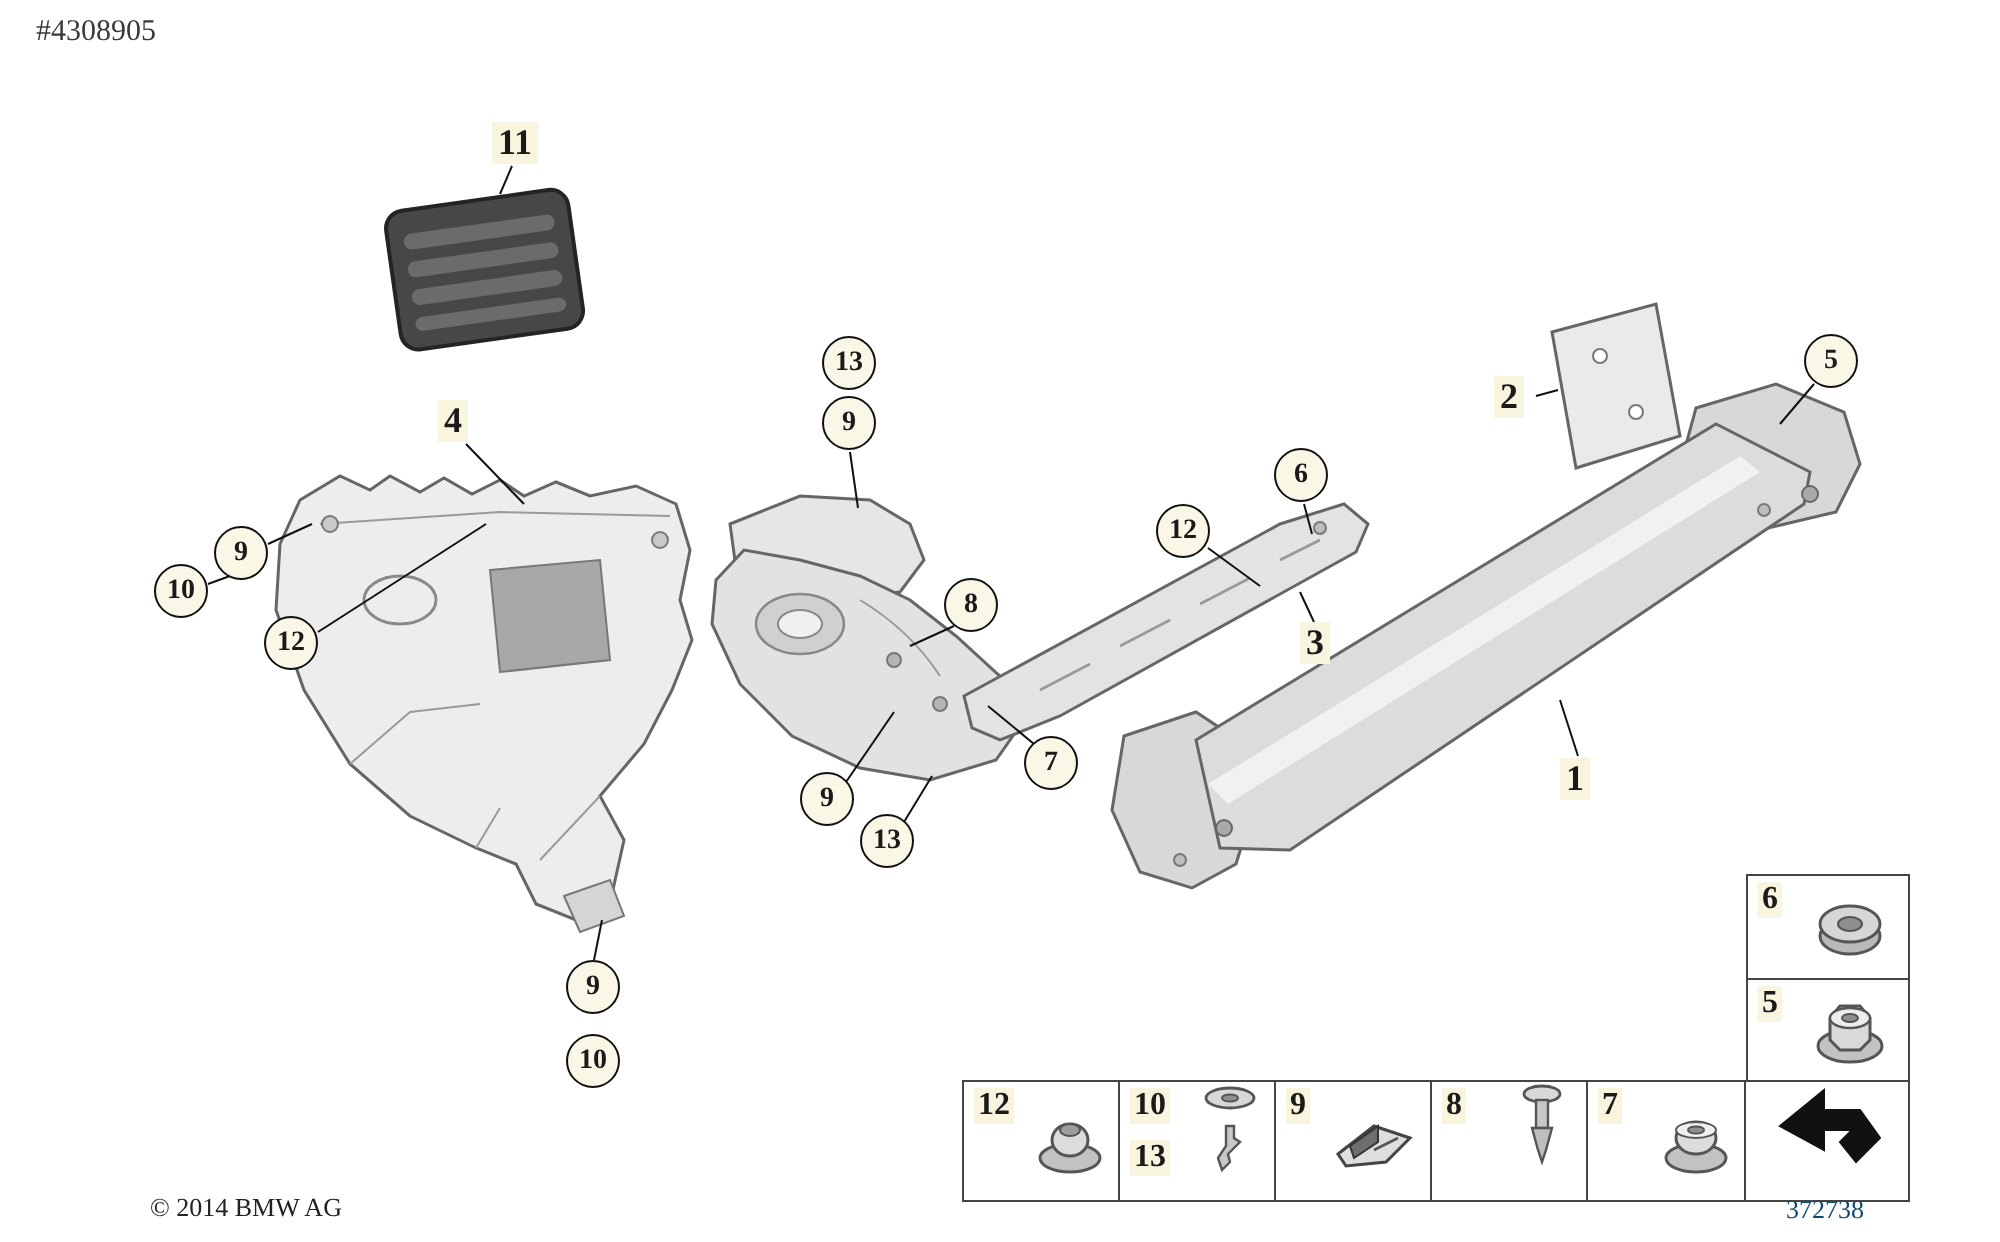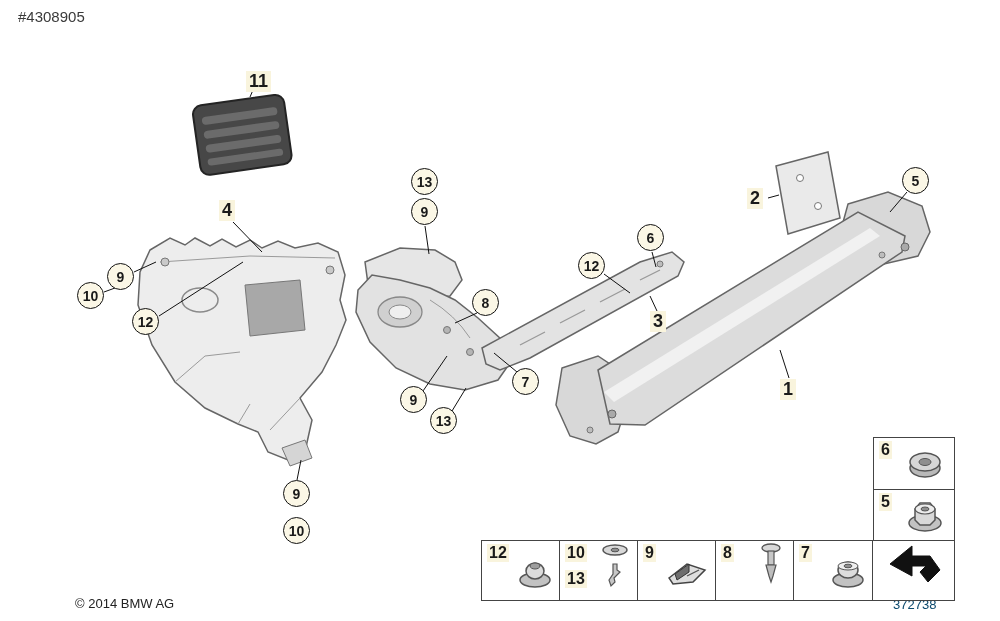--- a/index.html
+++ b/index.html
@@ -1,18 +1,18 @@
 <!DOCTYPE html>
 <html><head>
 <meta charset="utf-8">
 <style>
   html,body{margin:0;padding:0;background:#fff;}
   .stage{
     position:relative;width:1000px;height:621px;background:#ffffff;
-    font-family:Liberation Sans, sans-serif;color:#1a1a1a;overflow:hidden;
+    font-family:Liberation Serif, serif;color:#1a1a1a;overflow:hidden;
   }
   .doc-number{position:absolute;left:18px;top:8px;font-size:15px;color:#3a3a3a;}
   .copyright{position:absolute;left:75px;top:596px;font-size:13px;color:#222;}
   .diagram-number{position:absolute;left:893px;top:597px;font-size:13px;color:#0c4a6e;}
   svg.draw{position:absolute;left:0;top:0;width:1000px;height:621px;}
   
   .co{
     position:absolute;width:27px;height:27px;border:1.6px solid #111;border-radius:50%;
     background:#fbf7e6;display:flex;align-items:center;justify-content:center;
     font-size:14px;font-weight:bold;box-sizing:border-box;cursor:pointer;
@@ -111,21 +111,21 @@
       <path d="M604,274 L630,293"></path>
       <path d="M652,252 L656,267"></path>
       <path d="M657,311 L650,296"></path>
       <path d="M768,198 L779,195"></path>
       <path d="M907,192 L890,212"></path>
       <path d="M789,378 L780,350"></path>
       <path d="M297,480 L301,460"></path>
     </g>
   </svg>
 
-  <div class="pn" style="left:246px;top:71px;">11</div>
+  <div class="pn" style="left:246px;top:61px;">11</div>
   <div class="pn" style="left:219px;top:200px;">4</div>
   <div class="pn" style="left:650px;top:311px;">3</div>
   <div class="pn" style="left:747px;top:188px;">2</div>
   <div class="pn" style="left:780px;top:379px;">1</div>
 
   <div class="co" style="left:107px;top:263px;">9</div>
   <div class="co" style="left:77px;top:282px;">10</div>
   <div class="co" style="left:132px;top:308px;">12</div>
   <div class="co" style="left:411px;top:168px;">13</div>
   <div class="co" style="left:411px;top:198px;">9</div>

